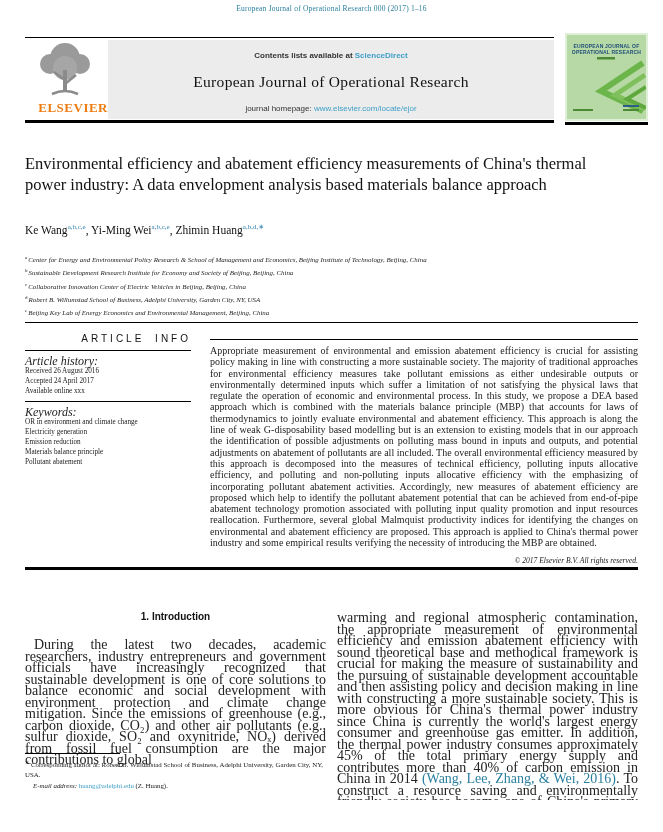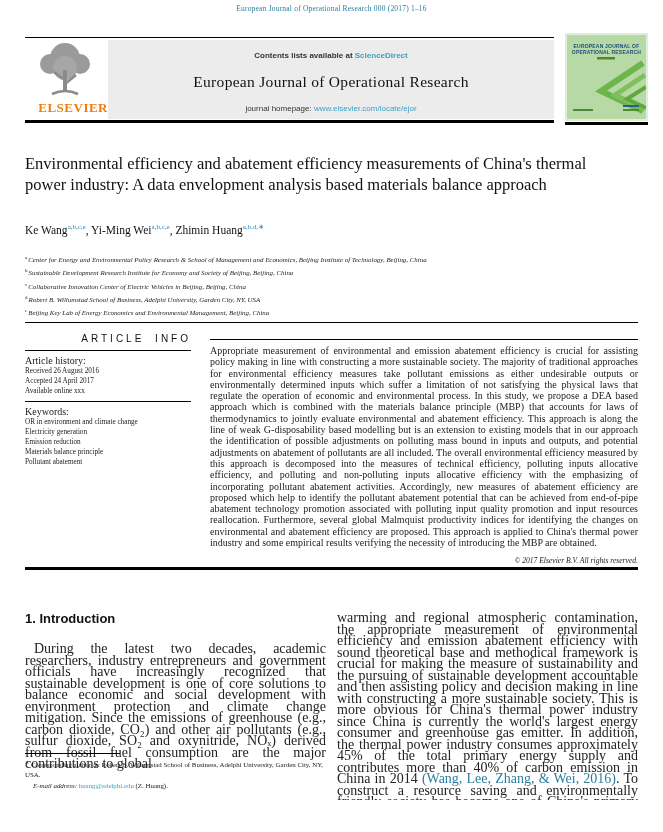--- a/index.html
+++ b/index.html
@@ -59,33 +59,33 @@
 
   .rule-affil { left:25px; top:322px; width:613px; height:1px; }
 
   
   .col-heading {
     font-family:"Liberation Sans", sans-serif; font-weight:normal;
     font-size:10px; letter-spacing:3px; word-spacing:5px; color:#111;text-align:right;
   }
   .info-col { position:absolute; left:25px; top:333px; width:166px; }
   .info-rule { width:166px; height:1px; background:#000; margin:6px 0 5px 0; }
-  .hist-label, .kw-label { font-size:10px; line-height:10px; color:#222; }
+  .hist-label, .kw-label { font-style:italic; font-size:12px; line-height:10px; color:#222; }
   .hist-item, .kw-item { font-size:7.2px; line-height:10px; color:#222; }
   .info-sep { width:166px; height:1px; background:#000; margin:5px 0 5px 0; }
 
   .abs-col { position:absolute; left:210px; top:333px; width:428px; }
   .abs-rule { width:428px; height:1px; background:#000; margin:6px 0 5px 0; }
   .abs-text { font-size:10px; line-height:11.3px; text-align:justify; color:#222; }
   .abs-copyright { font-size:7.6px; line-height:11.3px; text-align:right; color:#222; margin-top:7px;font-style:italic; }
 
   .rule-thick-mid { left:25px; top:567px; width:613px; height:3px; }
 
   
-  .sec-heading { font-family:"Liberation Sans", sans-serif; font-weight:bold; font-size:13px; color:#111; }
+  .sec-heading { font-family:"Liberation Sans", sans-serif; font-weight:bold; font-size:10px; color:#111;text-align:center; }
   .body-text { font-size:14px; line-height:11.5px; text-align:justify; color:#222; }
   .intro-left  { position:absolute; left:25px;  top:611px; width:301px; }
   .intro-left .body-text { margin-top:17px; text-indent:9px; }
   .intro-right { position:absolute; left:337px; top:612px; width:301px; }
 
   
   .footnote { position:absolute; left:25px; top:753px; width:301px; }
   .footnote-rule { width:95px; height:1px; background:#000; margin-bottom:4px; }
   .fn-text { font-size:6.9px; line-height:10px; color:#222; }
   .fn-text sup { font-size:5px; }

